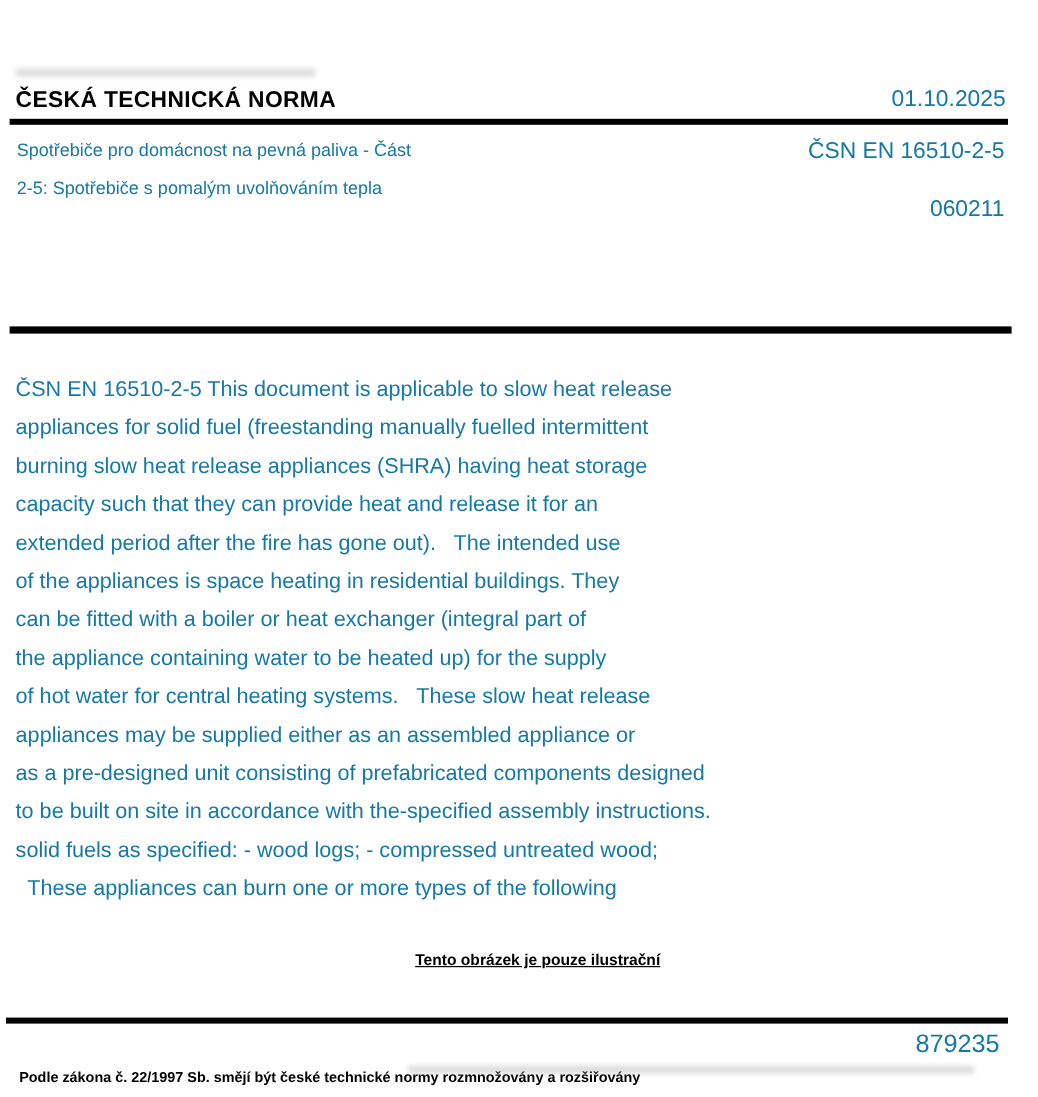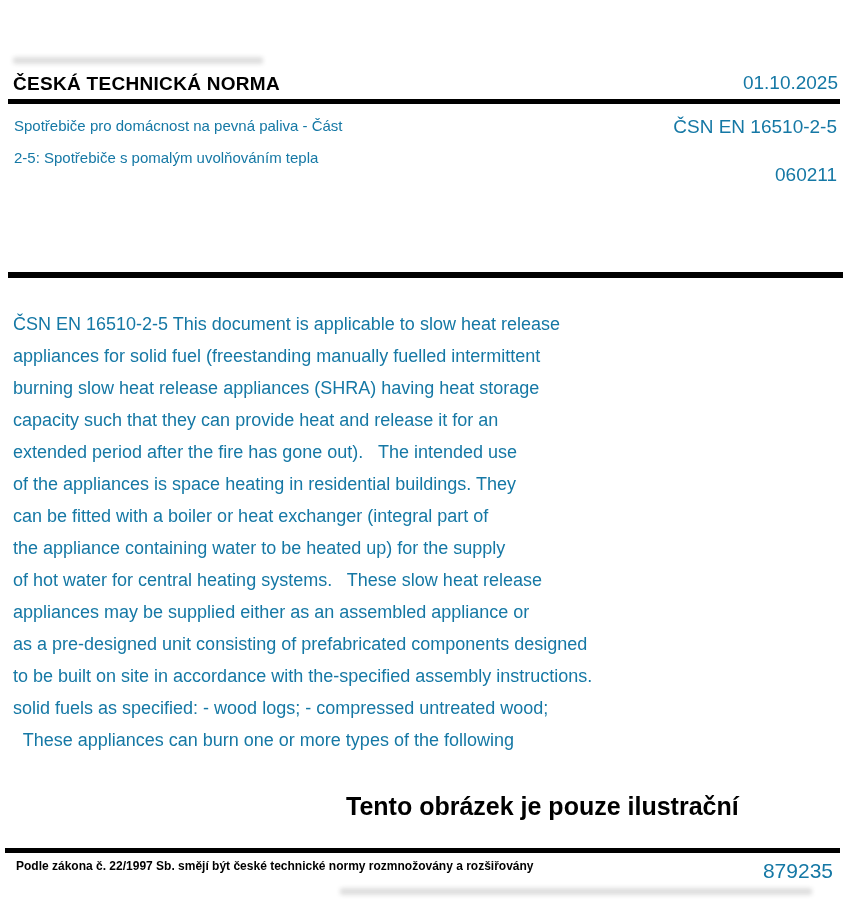--- a/index.html
+++ b/index.html
@@ -62,34 +62,35 @@
     width: 830px;
     font-size: 18px;
     line-height: 32px;
     color: var(--accent);
     margin-top: 18px;
   }
   .abstract-line { white-space: pre; height: 32px; }
   .caption {
     position: absolute;
     left: 346px; top: 792px;
-    font-size: 25px;
+    font-size: 13px;
     font-weight: bold;
     color: var(--ink);
     white-space: pre;
+    text-decoration: underline;
   }
   .legal {
     position: absolute;
     left: 16px; top: 859px;
     font-size: 12px;
     font-weight: bold;
     line-height: 15px;
     color: var(--ink);
   }
-  .legal div { white-space: pre; }
+  .legal div { white-space: pre; margin-top: 32px; }
   .footer-code {
     position: absolute;
     right: 32px; top: 859px;
     font-size: 21px;
     color: var(--accent);
     white-space: pre;
   }
   .blur-artifact {
     position: absolute;
     background: #8a8a8a;

